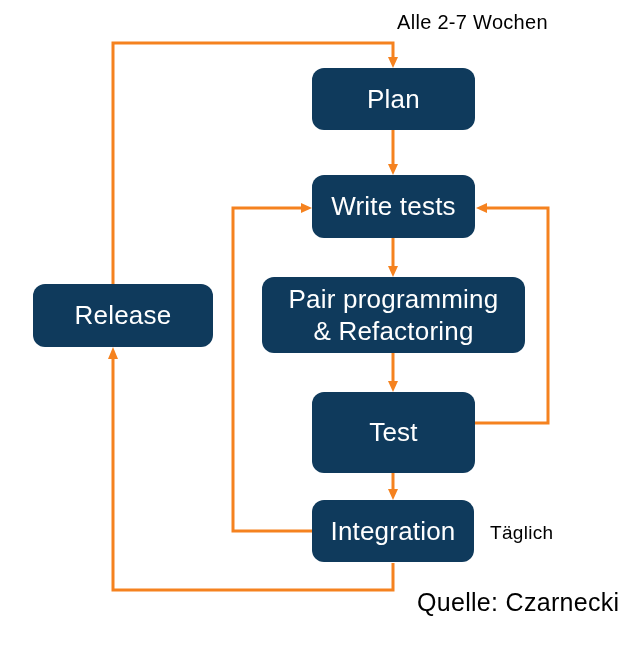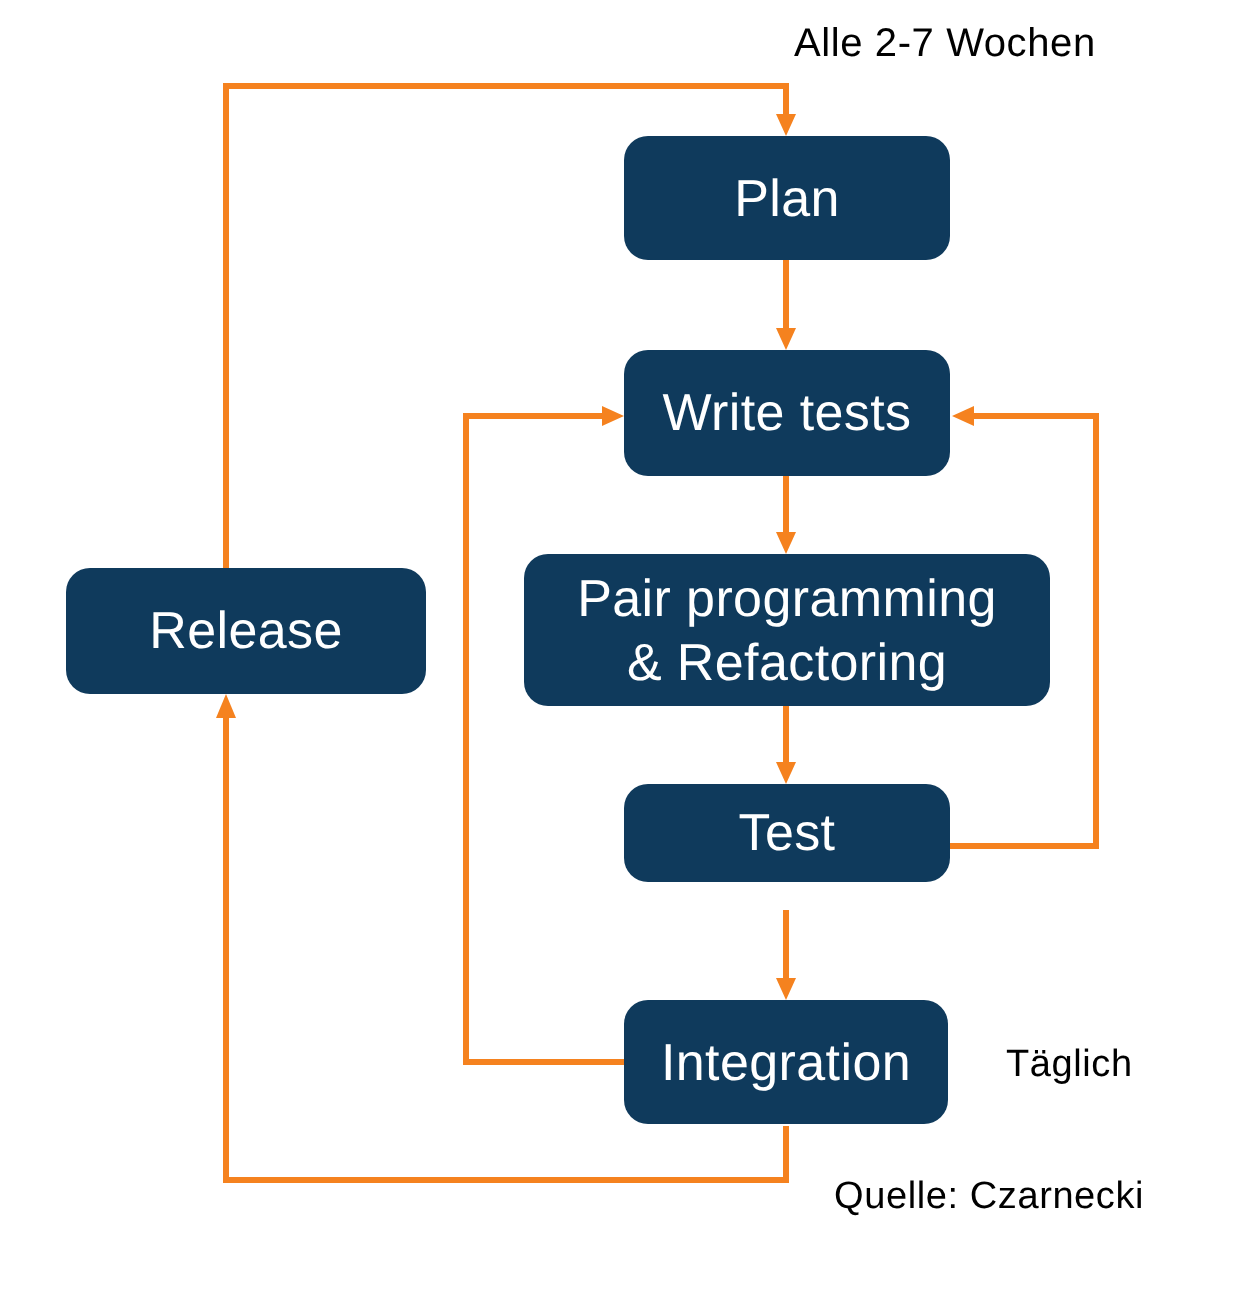--- a/index.html
+++ b/index.html
@@ -25,29 +25,29 @@
     background:var(--node-fill);
     color:var(--node-text);
     border-radius:12px;
     display:flex;align-items:center;justify-content:center;
     font-size:26px;line-height:1.25;text-align:right;
     letter-spacing:0.2px;
   }
   #node-plan{left:312px;top:68px;width:163px;height:62px;}
   #node-write-tests{left:312px;top:175px;width:163px;height:63px;}
   #node-pair{left:262px;top:277px;width:263px;height:76px;flex-direction:column;}
-  #node-test{left:312px;top:392px;width:163px;height:49px;}
+  #node-test{left:312px;top:392px;width:163px;height:81px;}
   #node-integration{left:312px;top:500px;width:162px;height:62px;}
   #node-release{left:33px;top:284px;width:180px;height:63px;}
   .label{
     position:absolute;color:var(--label);white-space:nowrap;letter-spacing:0.3px;
   }
   #label-cycle{left:397px;top:11px;font-size:20px;}
-  #label-daily{left:490px;top:522px;font-size:19px;margin-left:13px;}
-  #label-source{left:417px;top:588px;font-size:19px;}
+  #label-daily{left:490px;top:522px;font-size:19px;}
+  #label-source{left:417px;top:588px;font-size:25px;}
 </style>
 </head>
 <body>
 
 <div class="stage">
 
   <svg class="edges-svg" viewBox="0 0 623 645" xmlns="http://www.w3.org/2000/svg">
 
     <g>
       <polyline points="113,284 113,43 393,43 393,58"></polyline>

